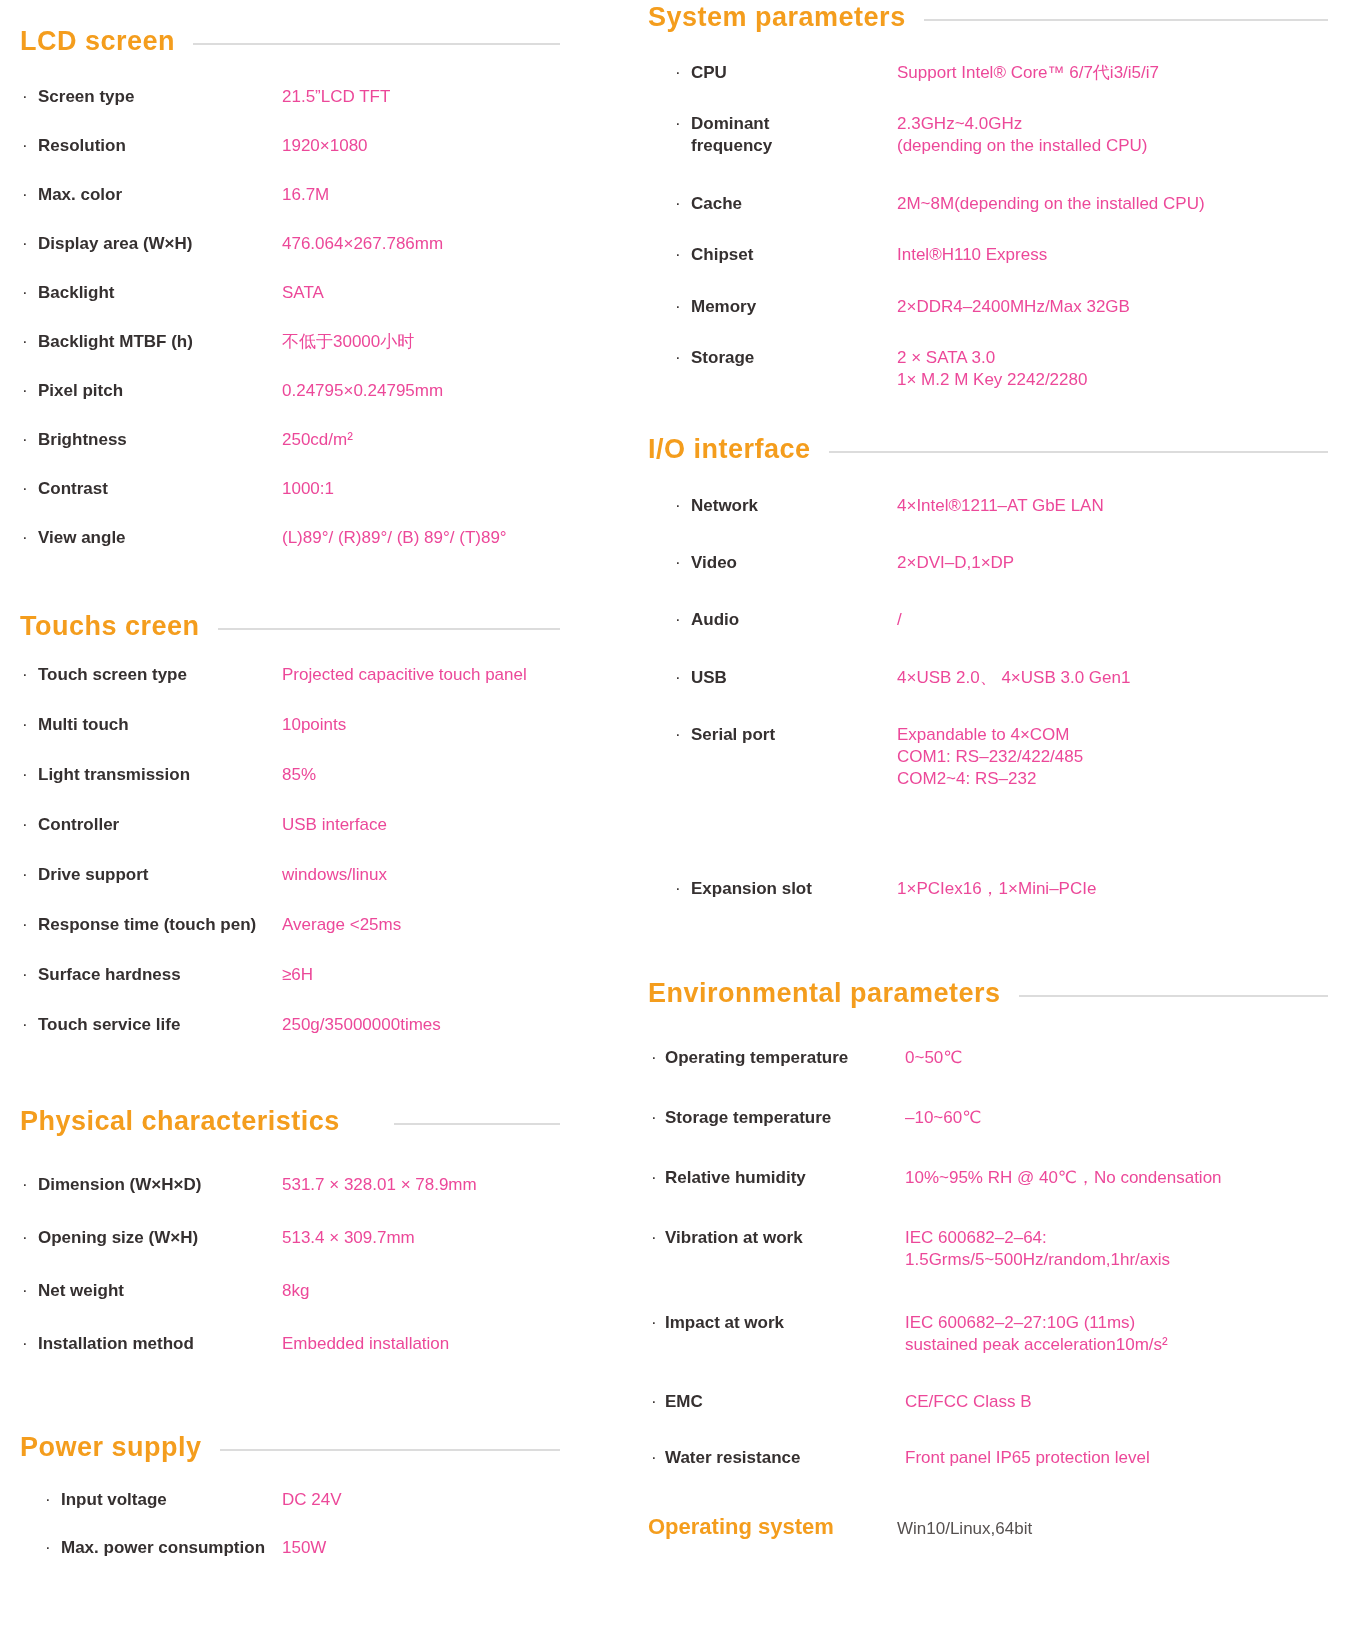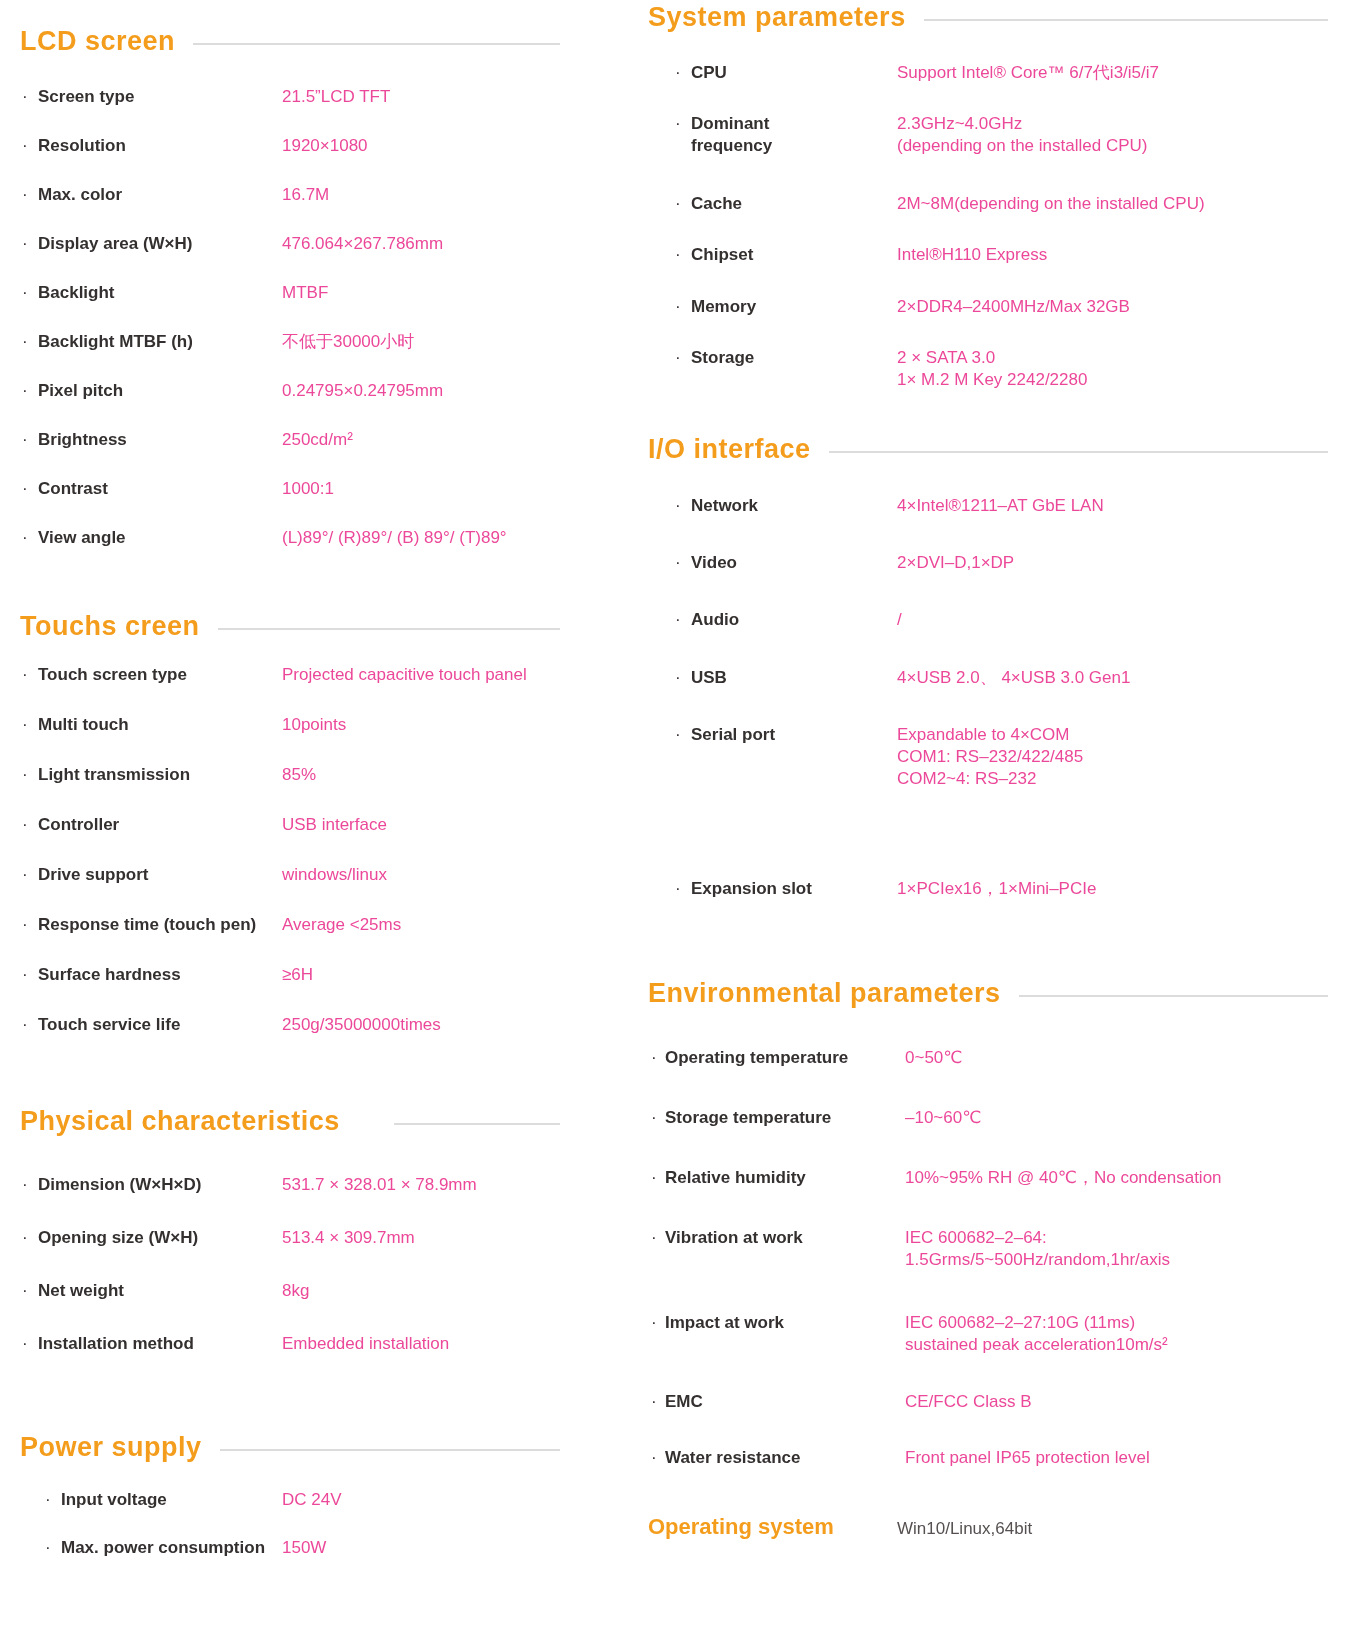--- a/index.html
+++ b/index.html
@@ -77,21 +77,21 @@
           <span class="value">16.7M</span>
         </div>
       <div class="row h49">
           <span class="bullet">·</span>
           <span class="label">Display area (W×H)</span>
           <span class="value">476.064×267.786mm</span>
         </div>
       <div class="row h49">
           <span class="bullet">·</span>
           <span class="label">Backlight</span>
-          <span class="value">MTBF</span>
+          <span class="value">SATA</span>
         </div>
       <div class="row h49">
           <span class="bullet">·</span>
           <span class="label">Backlight MTBF (h)</span>
           <span class="value">不低于30000小时</span>
         </div>
       <div class="row h49">
           <span class="bullet">·</span>
           <span class="label">Pixel pitch</span>
           <span class="value">0.24795×0.24795mm</span>

